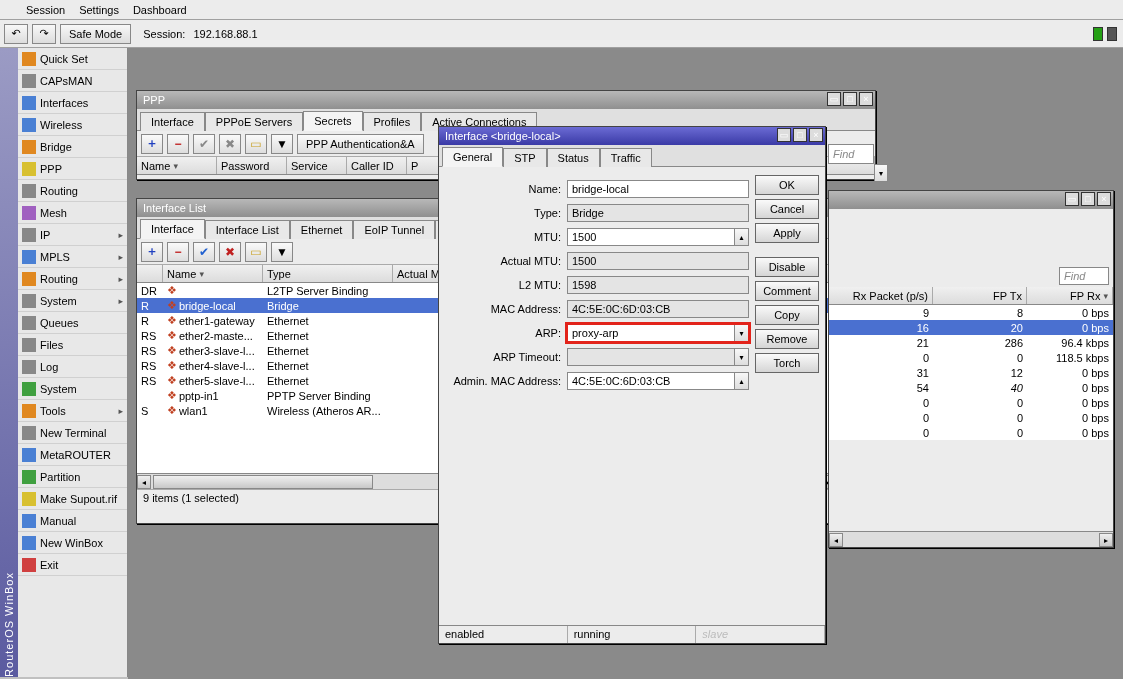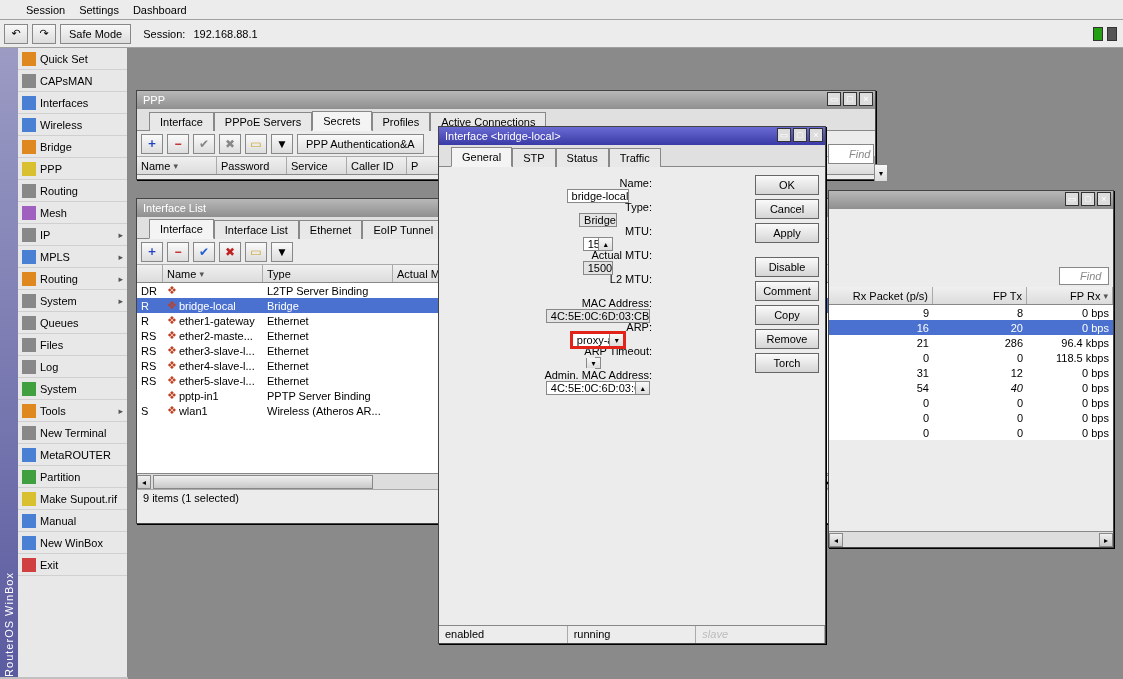--- a/index.html
+++ b/index.html
@@ -34,42 +34,42 @@
   .desk { position: absolute; left: 128px; top: 48px; right: 0; bottom: 0; background: #8a8a8a; }
   
   
   .win { position: absolute; background: #ececec; border: 1px solid #444; box-shadow: 1px 1px 0 #000; }
   .win-title { height: 18px; background: linear-gradient(#6b6bd4, #3a3aa6); display: flex; align-items: center; padding-left: 6px; color: #fff; position: relative; }
   .win-title.inactive { background: linear-gradient(#b8b8b8,#8f8f8f); }
   .win-ctl { position: absolute; right: 2px; top: 1px; display: flex; gap: 2px; }
   .win-cbtn { width: 14px; height: 14px; border: 1px solid #333; background: #ddd; display: flex; align-items: center; justify-content: center; font-size: 9px; line-height: 1; }
   
   
-  .tabbar { display: flex; border-bottom: 1px solid #888; background: #e0e0e0; height: 22px; align-items: flex-end; padding-left: 12px; gap: 0;}
+  .tabbar { display: flex; border-bottom: 1px solid #888; background: #e0e0e0; height: 22px; align-items: flex-end; padding-left: 3px; gap: 0;}
   .tab { padding: 3px 10px; border: 1px solid #888; border-bottom: none; background: #e8e8e8; margin-right: 0; position: relative; top: 1px;}
   .tab.active { background: #f4f4f4; border-bottom: 1px solid #f4f4f4;}
   
   
   .wtoolbar { height: 26px; display: flex; align-items: center; padding: 0 4px; gap: 4px; border-bottom: 1px solid #aaa;}
   .toolbtn { width: 22px; height: 20px; border: 1px solid #888; background: linear-gradient(#fafafa,#ddd); display: flex; align-items: center; justify-content: center; font-size: 12px;}
   .btn-lg { height: 20px; border: 1px solid #888; background: linear-gradient(#fafafa,#ddd); padding: 0 8px; display:flex; align-items:center;text-align:center;}
-  .find-box { margin-left: auto; width: 44px; height: 18px; border: 1px solid #888; background: #fff; font-style: italic; color: #888; padding-left: 20px; display: flex; align-items: center;}
+  .find-box { margin-left: auto; width: 44px; height: 18px; border: 1px solid #888; background: #fff; font-style: italic; color: #888; padding-left: 4px; display: flex; align-items: center;}
   
   
   .thead { display: flex; height: 18px; border-bottom: 1px solid #888; background: linear-gradient(#f0f0f0,#dcdcdc);}
   .th { border-right: 1px solid #aaa; padding-left: 4px; display: flex; align-items: center; overflow: hidden;}
   .tbody { background: #fff; }
   .trow { display: flex; height: 15px; }
   .trow.sel { background: #4a70d0; color: #fff; }
   .td { padding-left: 4px; overflow: hidden; white-space:nowrap; display: flex; align-items: center;}
   
   
   .dlg-body { padding: 6px; display: flex; }
   .dlg-form { flex: 1; padding: 4px 6px 4px 2px;}
-  .frow { display: flex; align-items: center; height: 24px; flex-direction: column; }
+  .frow { display: flex; align-items: center; height: 24px; }
   .flabel { width: 120px; text-align: right; padding-right: 6px;}
   .finput { flex: 1; height: 18px; border: 1px solid #888; background: #fff; padding-left: 4px; display: flex; align-items: center; position: relative;}
   .finput.ro { background: #e4e4e4; }
   .finput .dd { position: absolute; right: 0; top: 0; width: 14px; height: 100%; border-left: 1px solid #888; display: flex; align-items:center; justify-content:center; font-size:8px; background: linear-gradient(#f8f8f8,#ddd);}
   .dlg-btns { width: 64px; display: flex; flex-direction: column; gap: 4px; padding-top: 2px;}
   .dlg-btn { height: 20px; border: 1px solid #666; background: linear-gradient(#fafafa,#d5d5d5); display: flex; align-items: center; justify-content: center;}
   
   .highlight { outline: 3px solid #e2231a; outline-offset: -1px;}
   
   .status { height: 18px; border-top: 1px solid #888; display: flex;}
@@ -451,20 +451,21 @@
               <span>1500</span>
               <div class="dd">▴</div>
             </div>
           </div>
         <div class="frow">
             <div class="flabel">Actual MTU:</div>
             <div class="finput ro">1500</div>
           </div>
         <div class="frow">
             <div class="flabel">L2 MTU:</div>
+            <div class="finput ro">1598</div>
           </div>
         <div class="frow">
             <div class="flabel">MAC Address:</div>
             <div class="finput ro">4C:5E:0C:6D:03:CB</div>
           </div>
         <div class="frow">
             <div class="flabel">ARP:</div>
             <div class="finput highlight">
               <span>proxy-arp</span>
               <div class="dd">▾</div>

